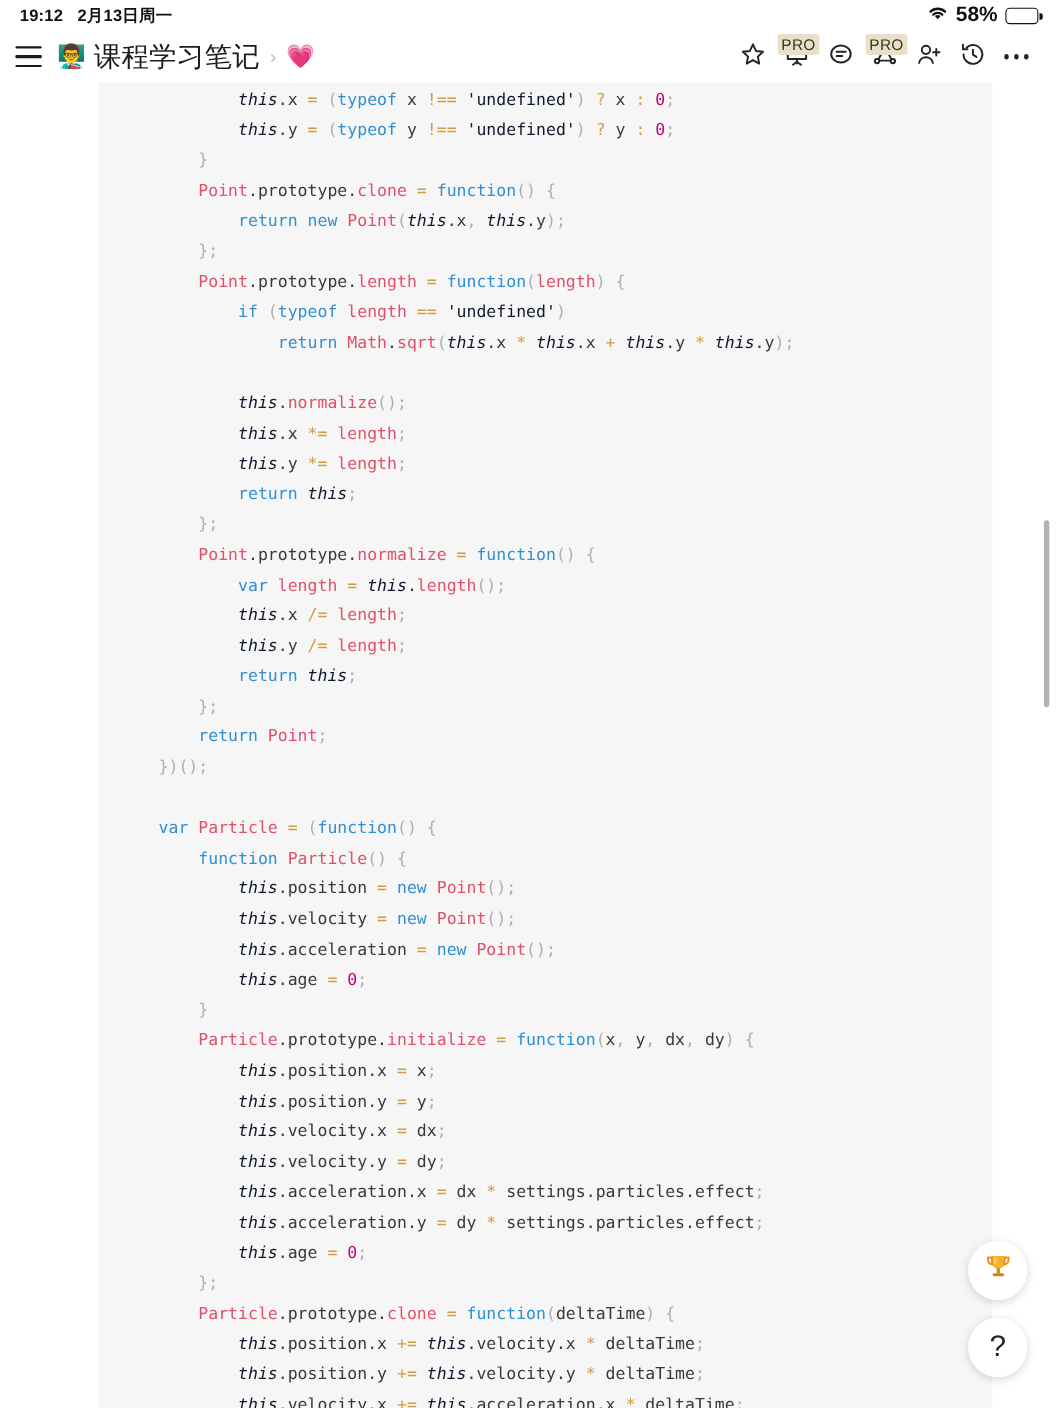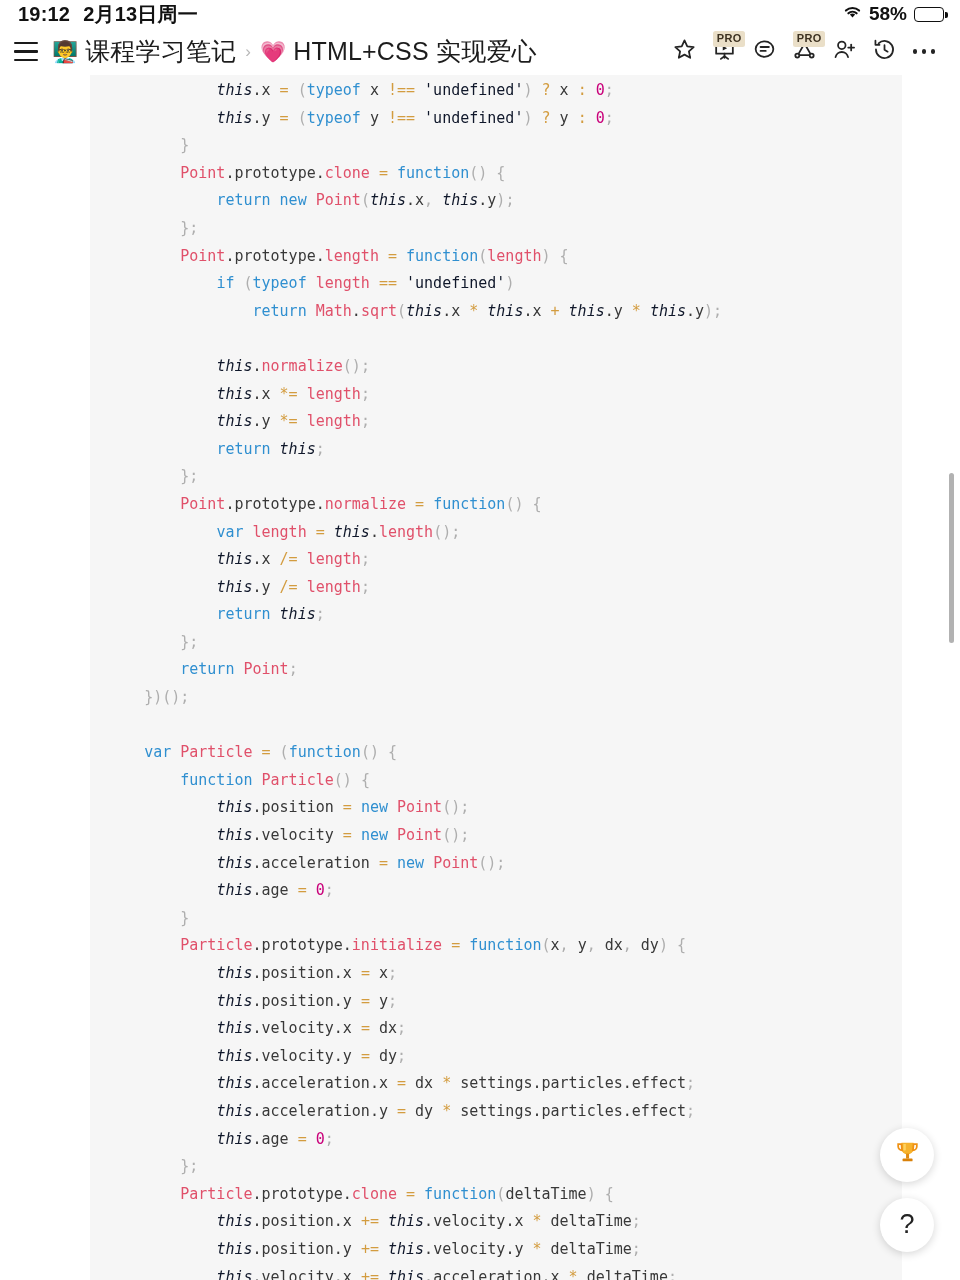--- a/index.html
+++ b/index.html
@@ -26,21 +26,21 @@
     display: flex;
     align-items: center;
     justify-content: space-between;
     padding: 0 16px 0 18px;
     background: #ffffff;
   }
   .sb-left {
     display: flex;
     align-items: center;
     gap: 13px;
-    font-size: 20px;
+    font-size: 15px;
     font-weight: bold;
     color: #111;
     letter-spacing: .2px;
   }
   .sb-right {
     display: flex;
     align-items: center;
     gap: 7px;
   }
   .sb-pct {
@@ -134,22 +134,22 @@
     align-items: center;
     justify-content: center;
     cursor: pointer;
   }
   .pro-badge {
     position: absolute;
     top: -1px;
     right: -1px;
     background: #eadfc8;
     color: #3d3222;
-    font-size: 11px;
-    font-weight: bold;
+    font-size: 14px;
+    font-weight: normal;
     line-height: 1;
     padding: 2.5px 3.5px 2.5px 3.5px;
     border-radius: 2.5px;
     letter-spacing: .3px;
   }
   .dots {
     display: flex;
     align-items: center;
     gap: 4.5px;
   }
@@ -270,21 +270,20 @@
     </div>
 
     <div class="breadcrumb">
       <span class="bc-item">
         <span class="bc-emoji">👨‍🏫</span>
         <span class="bc-label">课程学习笔记</span>
       </span>
       <span class="bc-sep">›</span>
       <span class="bc-item">
         <span class="bc-emoji">💗</span>
-        <span class="bc-label">HTML+CSS 实现爱心</span>
       </span>
     </div>
 
     <div class="tools">
 
       <div class="tool">
         <span>
           <svg width="25" height="25" viewBox="0 0 24 24" fill="none" stroke="#242424" stroke-width="1.7" stroke-linejoin="round">
             <path d="M12 3.2 l2.65 5.72 6.15.72 -4.55 4.25 1.22 6.1 -5.47-3.06 -5.47 3.06 1.22-6.1 -4.55-4.25 6.15-.72 Z"></path>
           </svg>

